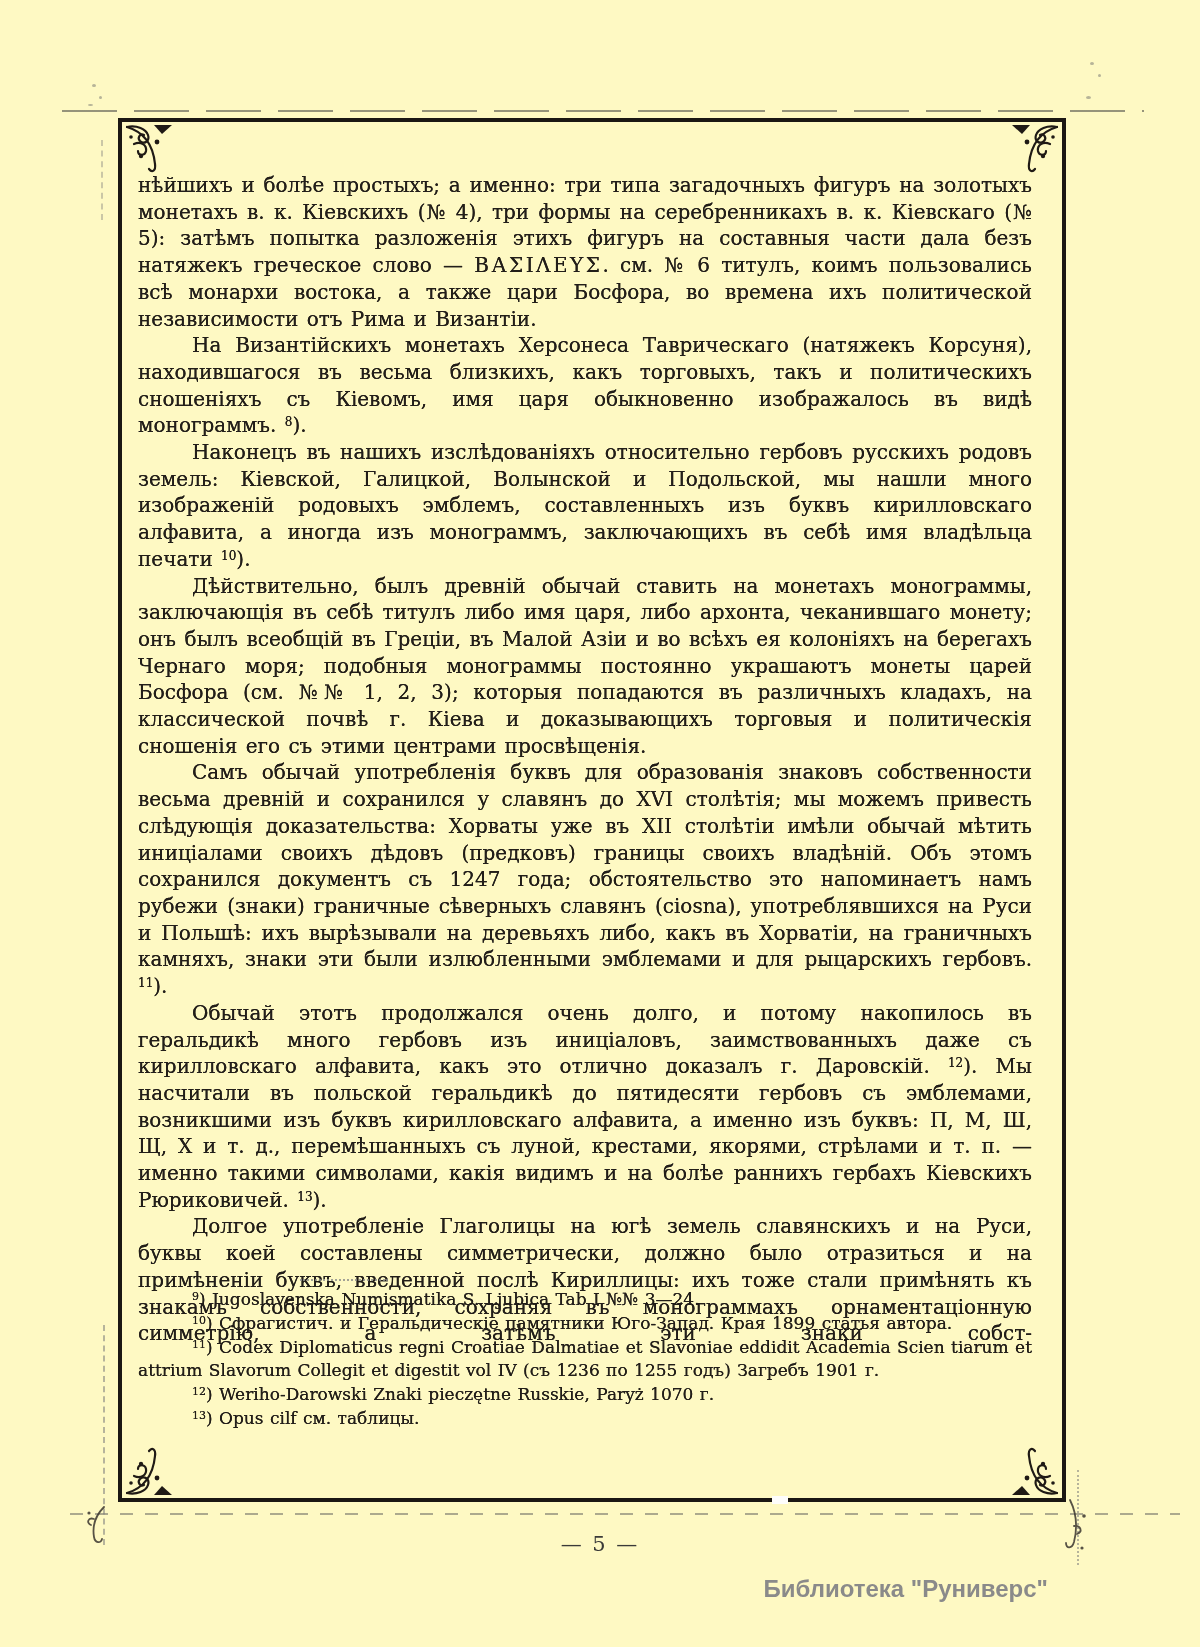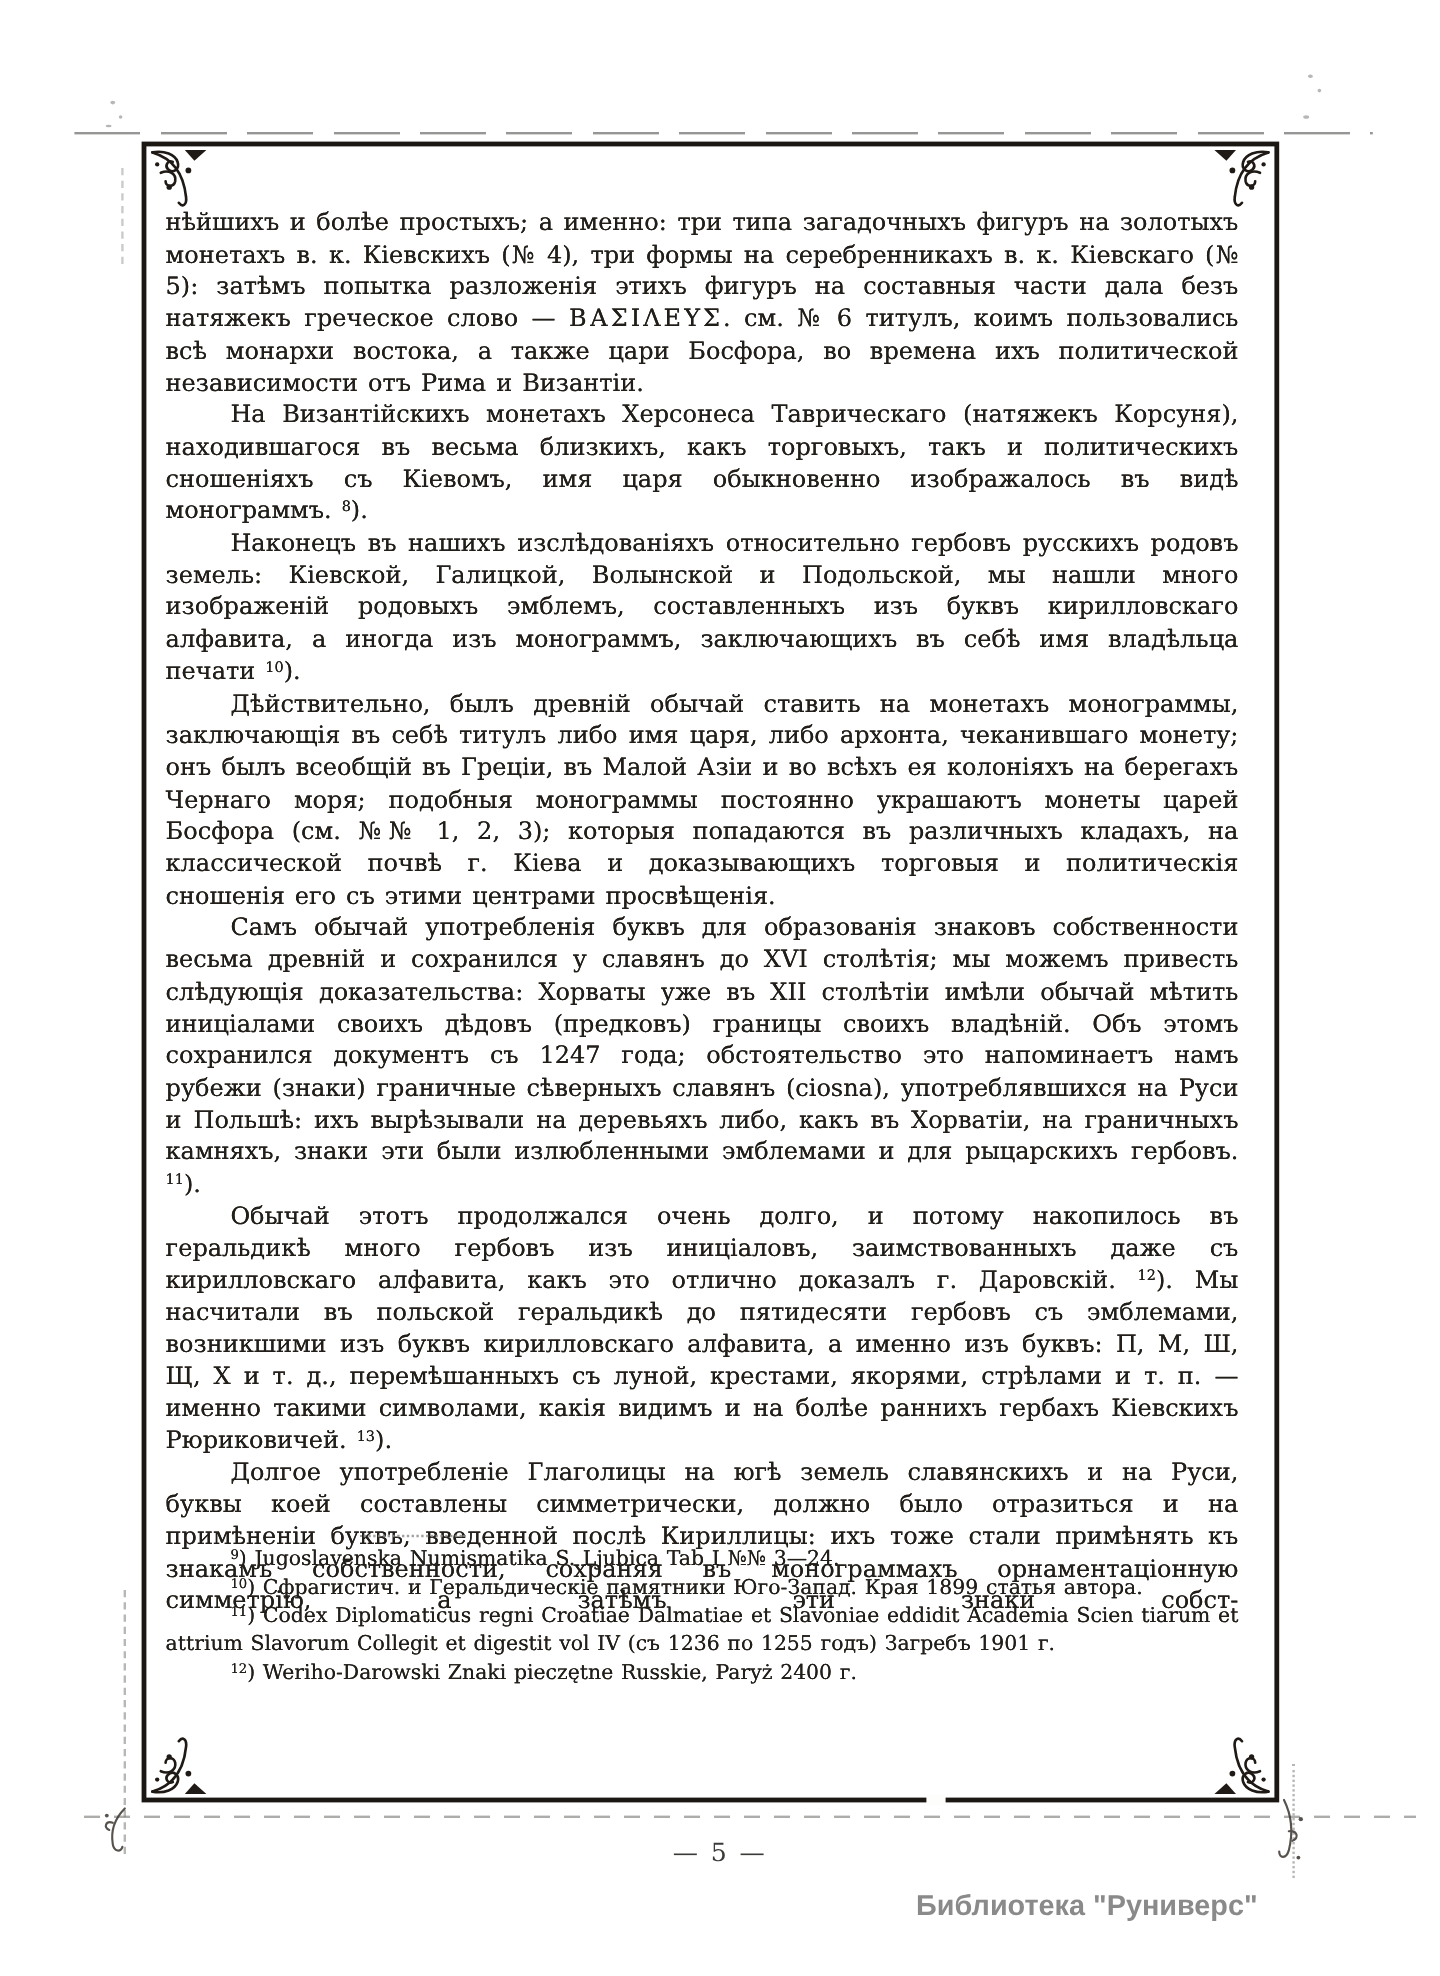--- a/index.html
+++ b/index.html
@@ -4,21 +4,21 @@
 <style>
   :root{
     --ink:#221e19;
     --wm:#8a8a8a;
   }
   html,body{margin:0;padding:0;}
   body{background:#e8e8e8;}
   #page{
     position:relative;
     width:1200px;height:1647px;
-    background:#ffffff;
+    background:#fef9c3;
     overflow:hidden;
     font-family:"DejaVu Serif","Liberation Serif",serif;
     color:var(--ink);
   }
   
   .frame{
     position:absolute;
     left:118px;top:118px;width:948px;height:1384px;
     border:4px solid #1b1713;
     box-sizing:border-box;
@@ -183,20 +183,21 @@
       <p class="indent"><span>Самъ обычай употребленія буквъ для образованія знаковъ собственности весьма древній и сохранился у славянъ до XVI столѣтія; мы можемъ привесть слѣдующія доказательства: Хорваты уже въ XII столѣтіи имѣли обычай мѣтить иниціалами своихъ дѣдовъ (предковъ) границы своихъ владѣній. Объ этомъ сохранился документъ съ 1247 года; обстоятельство это напоминаетъ намъ рубежи (знаки) граничные сѣверныхъ славянъ (ciosna), употреблявшихся на Руси и Польшѣ: ихъ вырѣзывали на деревьяхъ либо, какъ въ Хорватіи, на граничныхъ камняхъ, знаки эти были излюбленными эмблемами и для рыцарскихъ гербовъ. </span><sup>11</sup><span>).</span></p>
       <p class="indent"><span>Обычай этотъ продолжался очень долго, и потому накопилось въ геральдикѣ много гербовъ изъ иниціаловъ, заимствованныхъ даже съ кирилловскаго алфавита, какъ это отлично доказалъ г. Даровскій. </span><sup>12</sup><span>). Мы насчитали въ польской геральдикѣ до пятидесяти гербовъ съ эмблемами, возникшими изъ буквъ кирилловскаго алфавита, а именно изъ буквъ: П, М, Ш, Щ, Х и т. д., перемѣшанныхъ съ луной, крестами, якорями, стрѣлами и т. п. — именно такими символами, какія видимъ и на болѣе раннихъ гербахъ Кіевскихъ Рюриковичей. </span><sup>13</sup><span>).</span></p>
       <p class="indent fill"><span>Долгое употребленіе Глаголицы на югѣ земель славянскихъ и на Руси, буквы коей составлены симметрически, должно было отразиться и на примѣненіи буквъ, введенной послѣ Кириллицы: ихъ тоже стали примѣнять къ знакамъ собственности, сохраняя въ монограммахъ орнаментаціонную симметрію, а затѣмъ эти знаки собст-</span></p>
     </div>
 
   <div class="fn-sep"></div>
   <div class="footnotes">
       <p><sup>9</sup><span>) Jugoslavenska Numismatika S. Ljubica Tab I №№ 3—24.</span></p>
       <p><sup>10</sup><span>) Сфрагистич. и Геральдическіе памятники Юго-Запад. Края 1899 статья автора.</span></p>
       <p><sup>11</sup><span>) Codex Diplomaticus regni Croatiae Dalmatiae et Slavoniae eddidit Academia Scien tiarum et attrium Slavorum Collegit et digestit vol IV (съ 1236 по 1255 годъ) Загребъ 1901 г.</span></p>
-      <p><sup>12</sup><span>) Weriho-Darowski Znaki pieczętne Russkie, Paryż 2400 г.</span></p>
+      <p><sup>12</sup><span>) Weriho-Darowski Znaki pieczętne Russkie, Paryż 1070 г.</span></p>
+      <p><sup>13</sup><span>) Opus cilf см. таблицы.</span></p>
     </div>
 
   <div class="page-number">—  5  —</div>
 
   <div class="watermark">Библиотека "Руниверс"</div>
 
 </div>
 
 </body></html>

